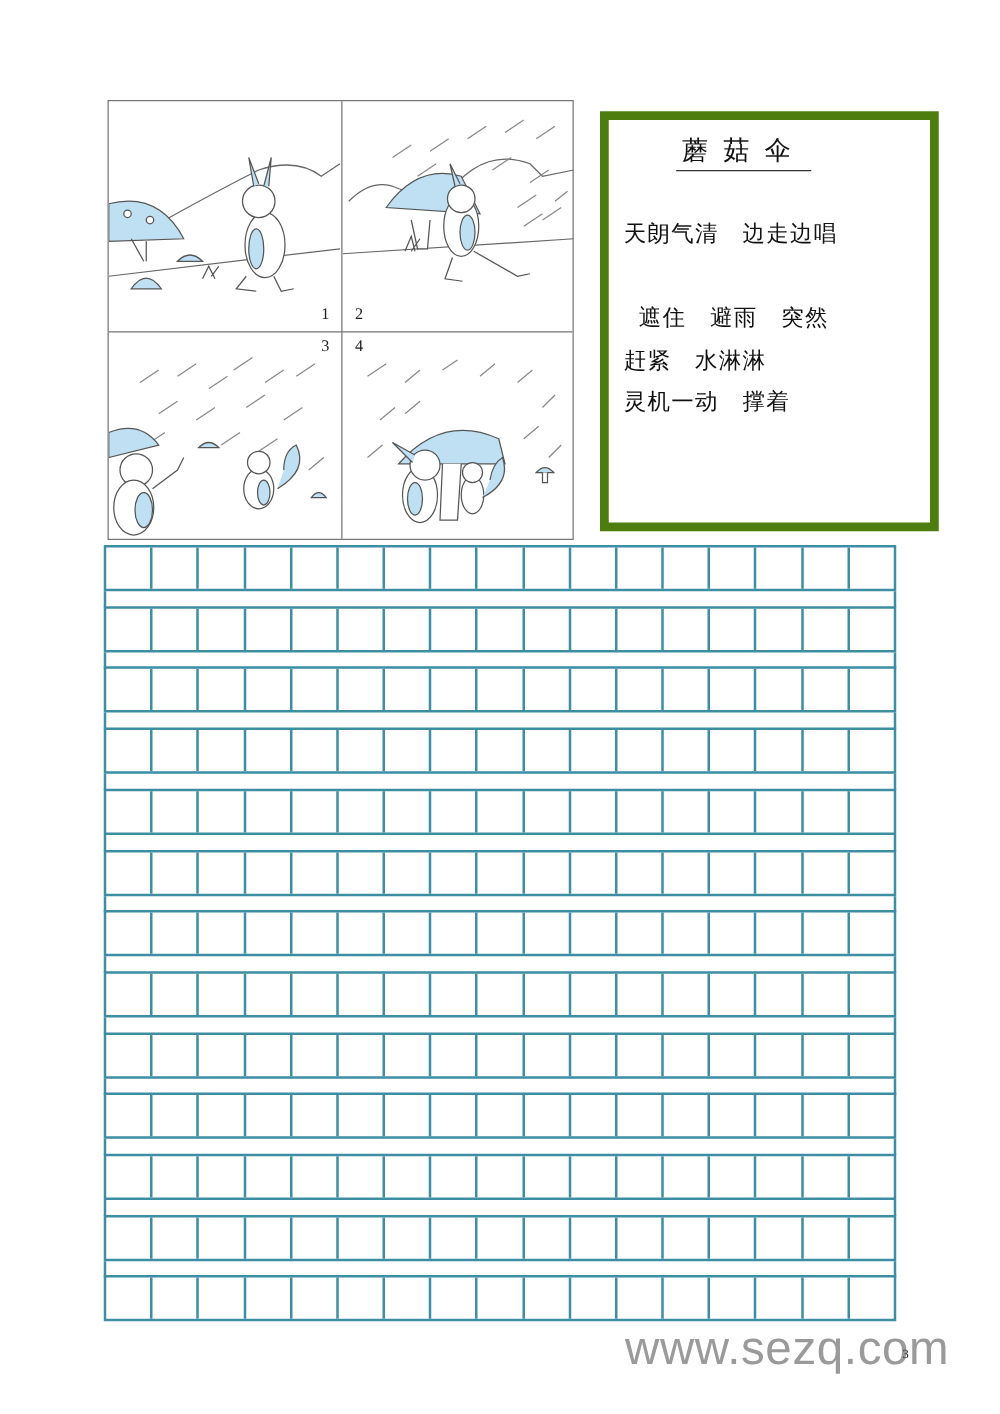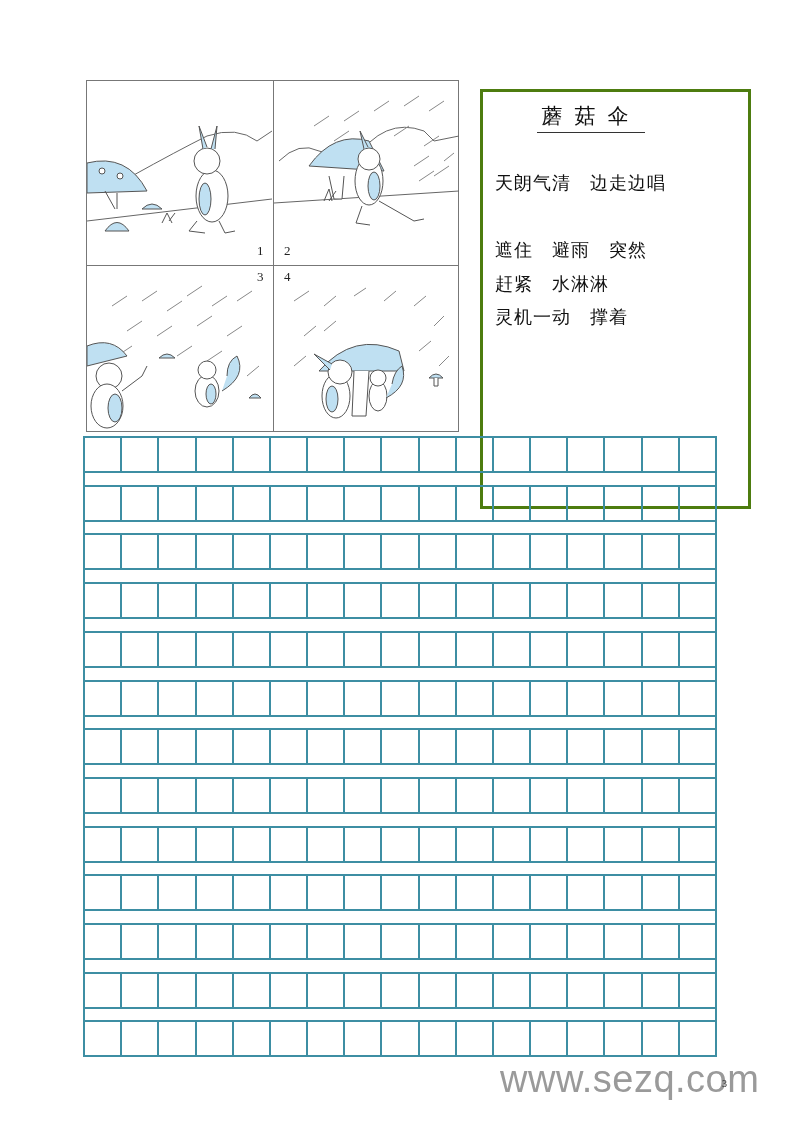--- a/index.html
+++ b/index.html
@@ -2,21 +2,21 @@
 <html><head>
 <meta charset="utf-8">
 <style>
   html,body{margin:0;padding:0;background:#fff;}
   body{width:800px;height:1131px;position:relative;overflow:hidden;font-family:"DejaVu Serif",serif;}
   .pictures{position:absolute;left:86px;top:80px;width:373px;height:352px;border:1px solid #777;box-sizing:border-box;}
   .panel{position:absolute;width:185px;height:175px;overflow:hidden;}
   .panel .num{position:absolute;font-size:13px;color:#222;font-family:"Liberation Serif",serif;}
   .vdiv{position:absolute;left:186px;top:0;width:1px;height:100%;background:#777;}
   .hdiv{position:absolute;left:0;top:184px;width:100%;height:1px;background:#777;}
-  .wordbox{position:absolute;left:480px;top:89px;width:271px;height:420px;border:3px solid #4d7c0f;box-sizing:border-box;}
+  .wordbox{position:absolute;left:480px;top:89px;width:271px;height:336px;border:7px solid #4d7c0f;box-sizing:border-box;}
   .wordbox .title{position:absolute;left:54px;top:10px;width:108px;text-align:center;font-size:21px;letter-spacing:12px;color:#111;border-bottom:1px solid #333;padding-bottom:2px;}
   .wordbox .line{position:absolute;left:12px;font-size:18px;color:#111;white-space:pre;letter-spacing:1px;}
   .grid{position:absolute;left:83px;top:436px;width:634px;}
   .grid .row{position:absolute;left:0;width:634px;height:37px;border:2px solid #3d8ea3;box-sizing:border-box;display:flex;}
   .grid .gap{position:absolute;left:0;width:634px;height:13px;border-left:2px solid #3d8ea3;border-right:2px solid #3d8ea3;box-sizing:border-box;}
   .grid .cell{flex:1;border-right:2px solid #3d8ea3;}
   .grid .cell:last-child{border-right:none;}
   .watermark{position:absolute;left:500px;top:1058px;font-family:"Liberation Sans",sans-serif;font-size:38px;color:#9a9a9a;letter-spacing:0.5px;}
   .pagenum{position:absolute;left:722px;top:1078px;font-family:"Liberation Serif",serif;font-size:10px;color:#222;}
   svg{position:absolute;left:0;top:0;}
@@ -104,21 +104,21 @@
       <path d="M155 112 Q162 104 169 112 Z" fill="#bfe0f2" stroke="#555"></path>
       <path d="M160 112 L160 120 L164 120 L164 112" fill="#fff" stroke="#555"></path>
     </svg>
     <span class="num" style="left:10px;top:3px;">4</span>
   </div>
 </div>
 
 <div class="wordbox">
   <div class="title">蘑菇伞</div>
   <div class="line" style="top:79px;">天朗气清　边走边唱</div>
-  <div class="line" style="top:146px;">遮住　避雨　突然</div>
+  <div class="line" style="top:146px;margin-left:12px;">遮住　避雨　突然</div>
   <div class="line" style="top:180px;">赶紧　水淋淋</div>
   <div class="line" style="top:213px;">灵机一动　撑着</div>
 </div>
 
 <div class="grid" id="grid">
     <div class="row" style="top: 0px;">
       <div class="cell"></div>
       <div class="cell"></div>
       <div class="cell"></div>
       <div class="cell"></div>

